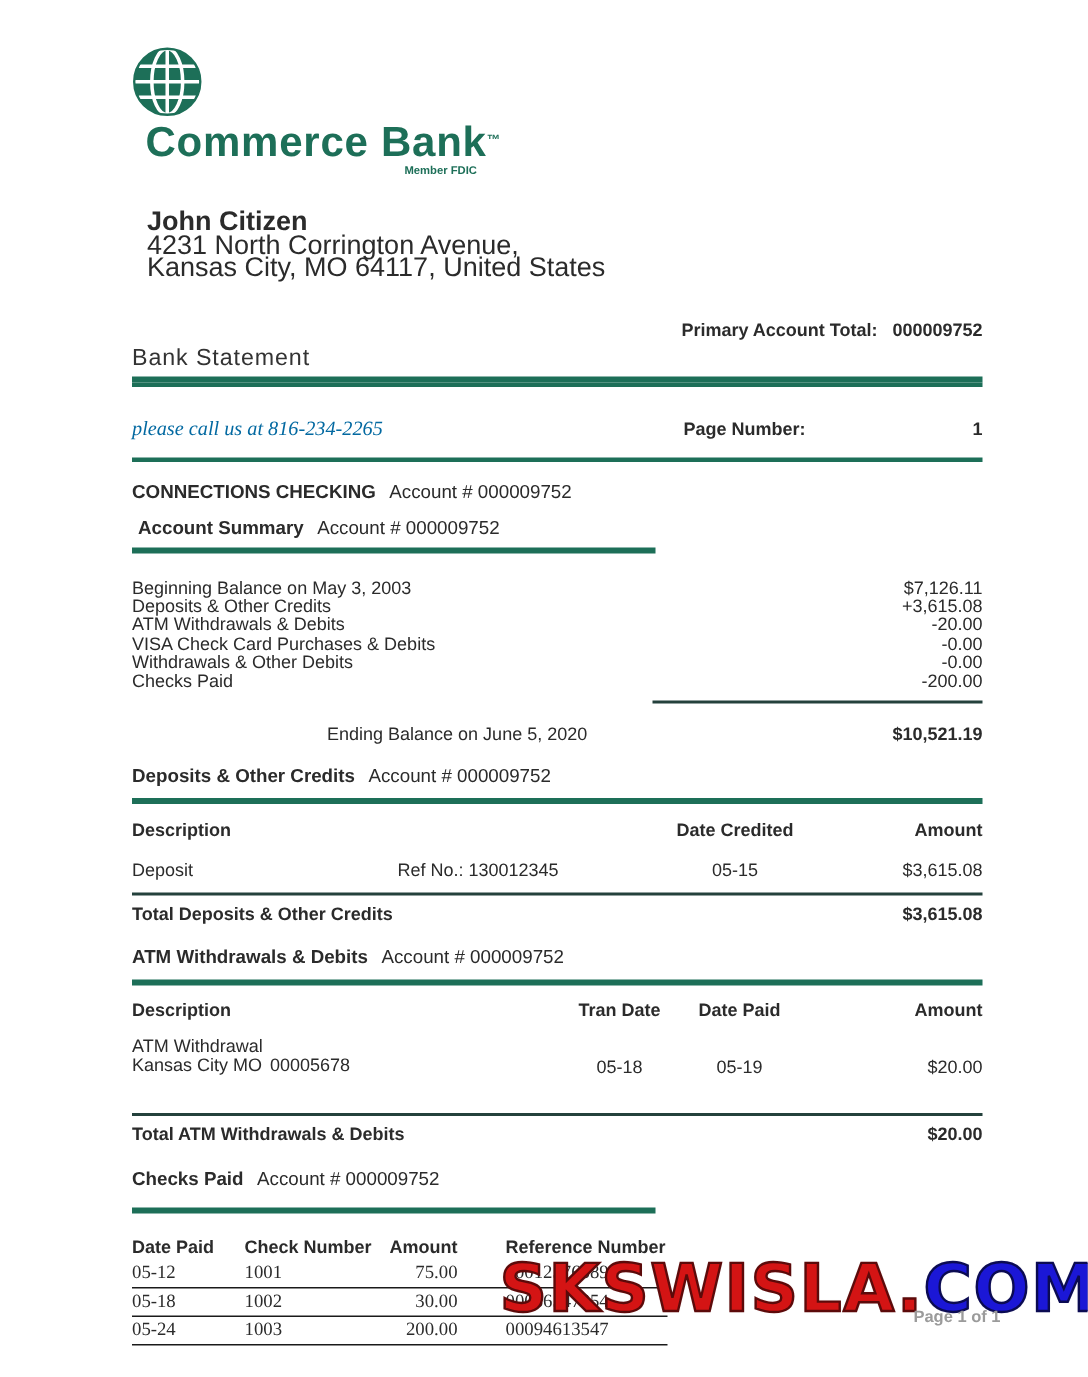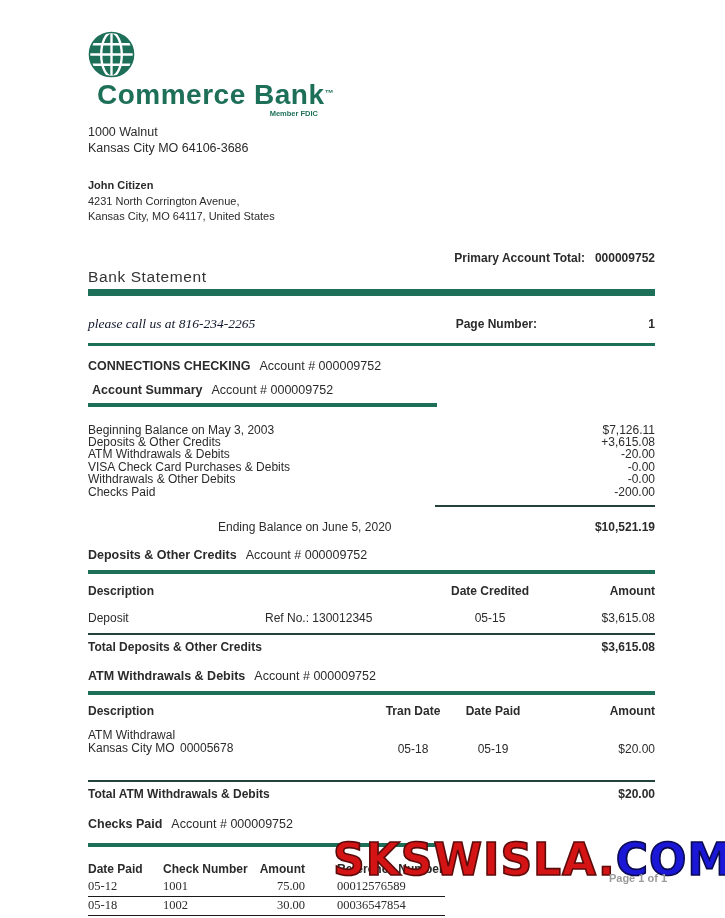--- a/index.html
+++ b/index.html
@@ -12,35 +12,35 @@
 
   
   .logo-row { margin-top:31px; display:flex; align-items:flex-start;flex-direction:column; }
   .globe { width:47px; height:47px; flex:0 0 auto; }
   .logo-textwrap { margin-left:9px; margin-top:2px; }
   .logo-name { color:#1d6f58; font-weight:bold; font-size:28px; letter-spacing:0.5px; line-height:30px; }
   .tm { font-size:9px; vertical-align:top; position:relative; top:-2px; color:#1d6f58; }
   .member-fdic { color:#1d6f58; font-size:7.5px; font-weight:bold; text-align:right; padding-right:16px; margin-top:-1px; }
 
   .bank-address { margin-top:6px; font-size:12.5px; line-height:16px; color:#2b2b2b; }
-  .customer { margin-top:22px; font-size:11px; line-height:15.5px; }
+  .customer { margin-top:22px; font-size:18px; line-height:15.5px;margin-left:10px; }
   .customer .cust-name { font-weight:bold; }
 
   
   .right-pair { display:flex; justify-content:flex-end; align-items:baseline; font-size:12px; }
   .right-pair .lbl { font-weight:bold; }
   .right-pair .val { font-weight:bold; text-align:right; }
   .primary-acct { margin-top:26px; }
   .primary-acct .val { min-width:70px; }
 
   .stmt-title { margin-top:3px; font-size:15.5px; letter-spacing:0.6px; color:#333; }
   .double-rule { margin-top:3px; border-top:4px solid #1d6f58; border-bottom:3px solid #1d6f58; height:7px; }
 
   .callus-row { margin-top:20px; display:flex; justify-content:space-between; align-items:baseline; }
-  .callus { font-family:"Liberation Serif", serif; font-style:italic; font-size:13.5px; color:#0f172a; }
+  .callus { font-family:"Liberation Serif", serif; font-style:italic; font-size:13.5px; color:#0369a1; }
   .callus-row .right-pair .val { min-width:118px; }
   .rule-green { margin-top:11px; border-top:3px solid #1d6f58; }
 
   
   .sec-title { display:flex; align-items:baseline; gap:9px; font-size:12.5px; }
   .sec-title .t { font-weight:bold; }
   .sec-title .ref { font-weight:normal; color:#2b2b2b;text-align:center; }
   .half-rule { width:349px; border-top:4px solid #1d6f58; }
   .full-rule-green { border-top:4px solid #1d6f58; }
 
@@ -99,24 +99,20 @@
         <path d="M4.6 34.5 H43.4"></path>
       </g>
       <circle cx="24" cy="24" r="22.5" fill="none" stroke="#1d6f58" stroke-width="1.6"></circle>
     </svg>
     <div class="logo-textwrap">
       <div class="logo-name"><span>Commerce Bank</span><span class="tm">™</span></div>
       <div class="member-fdic">Member FDIC</div>
     </div>
   </div>
 
-  <div class="bank-address">
-    <div>1000 Walnut</div>
-    <div>Kansas City MO 64106-3686</div>
-  </div>
 
   <div class="customer">
     <div class="cust-name">John Citizen</div>
     <div>4231 North Corrington Avenue,</div>
     <div>Kansas City, MO 64117, United States</div>
   </div>
 
   <div class="right-pair primary-acct">
     <span class="lbl">Primary Account Total:</span>
     <span class="val">000009752</span>

